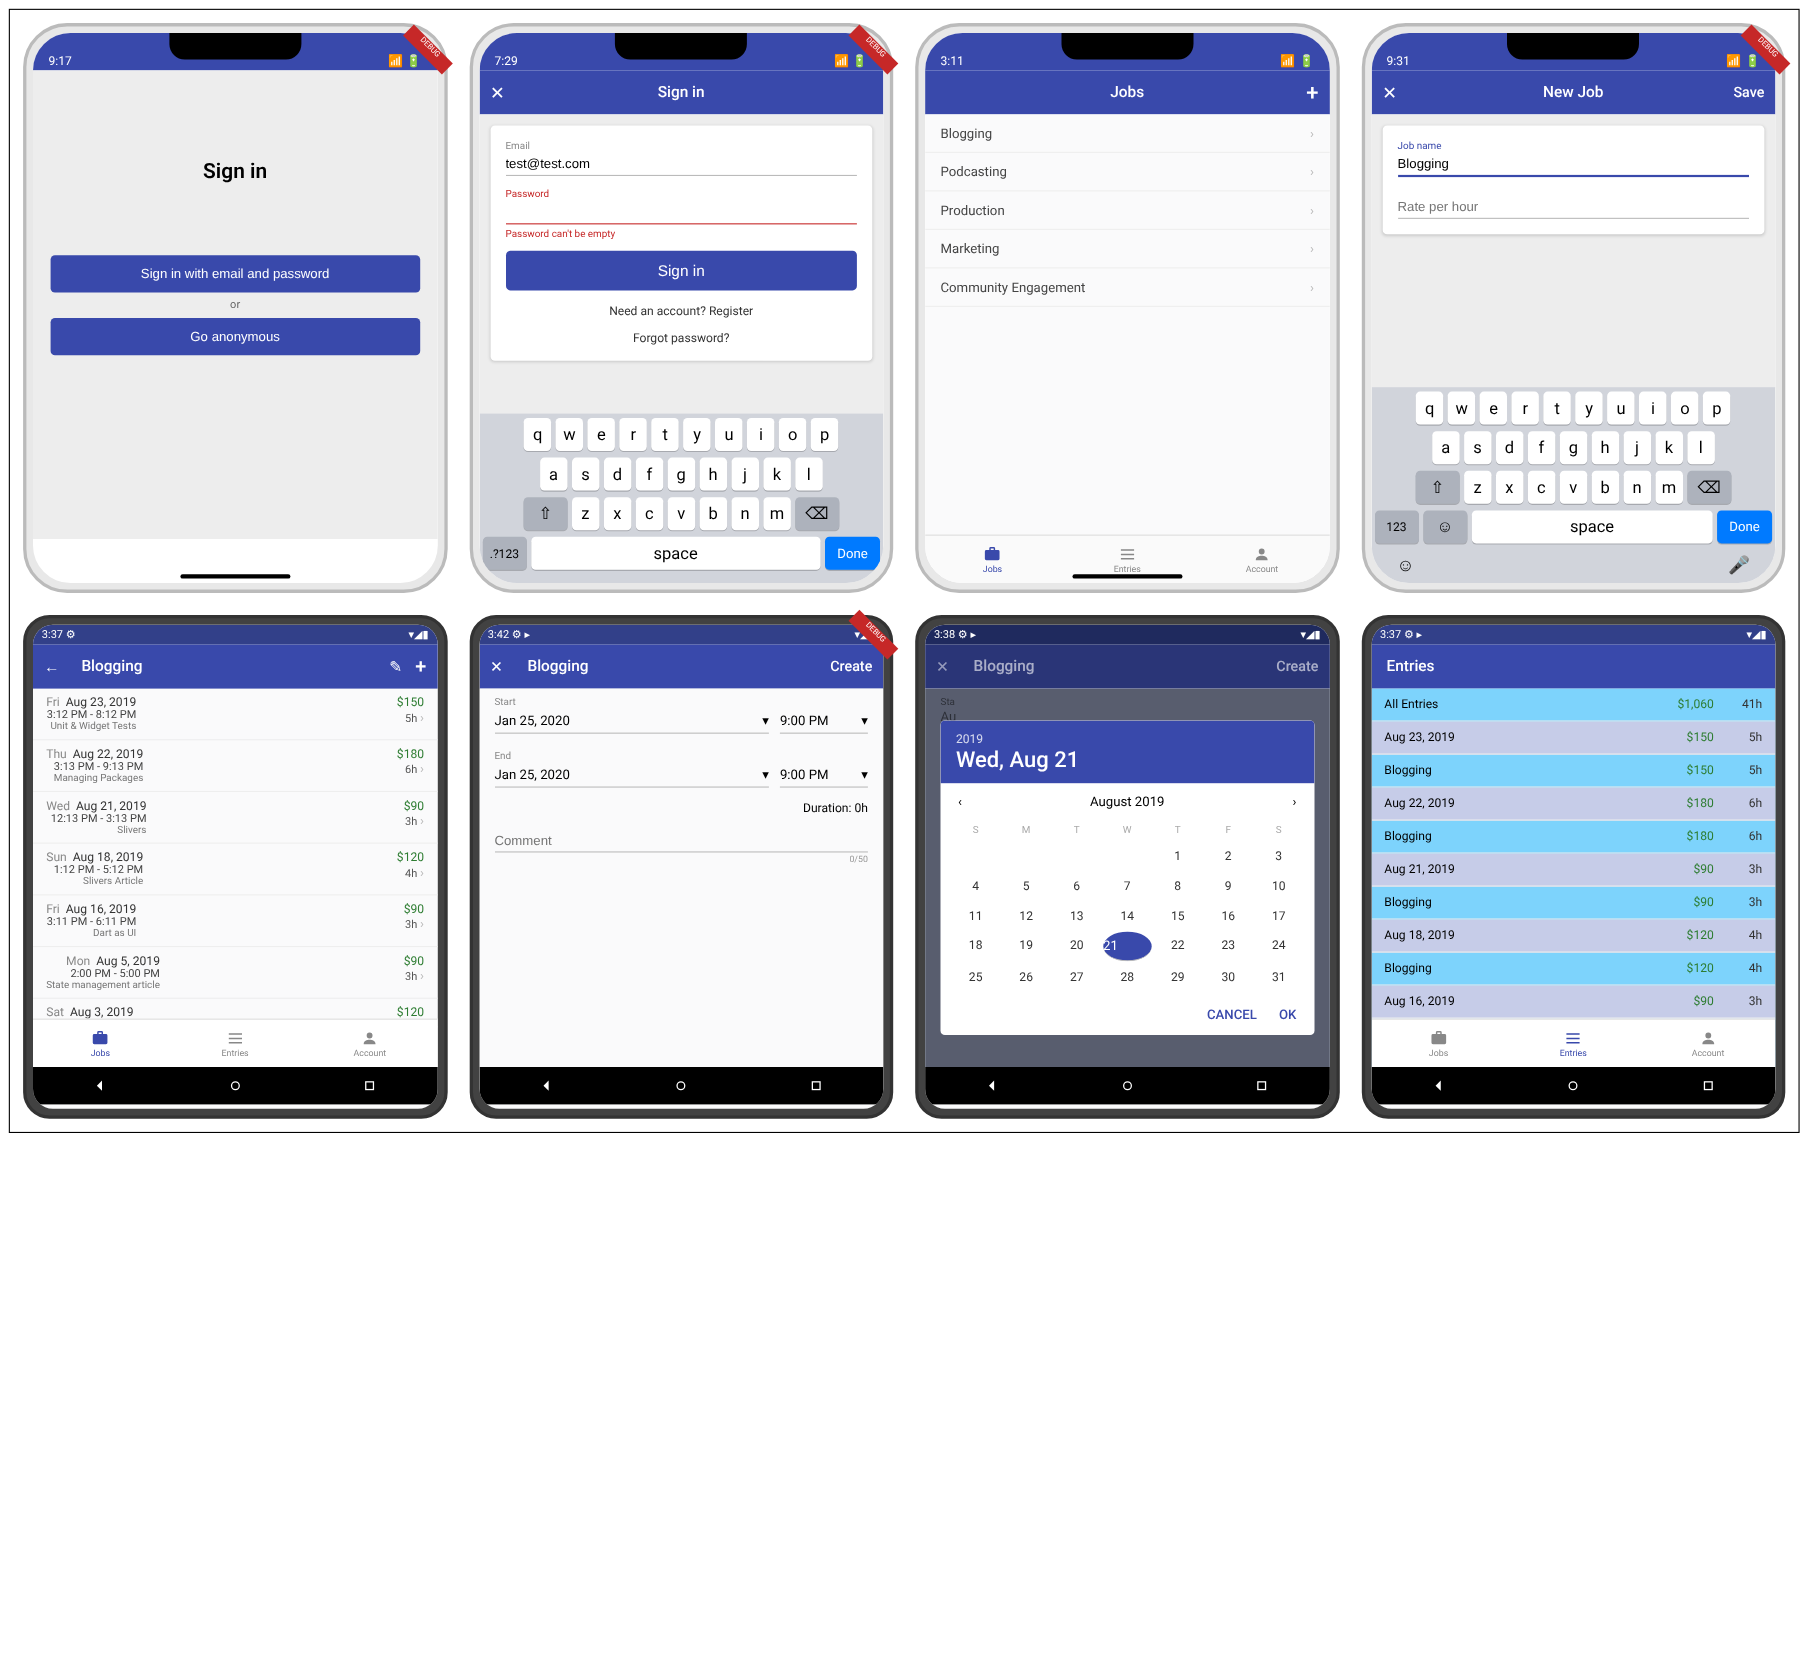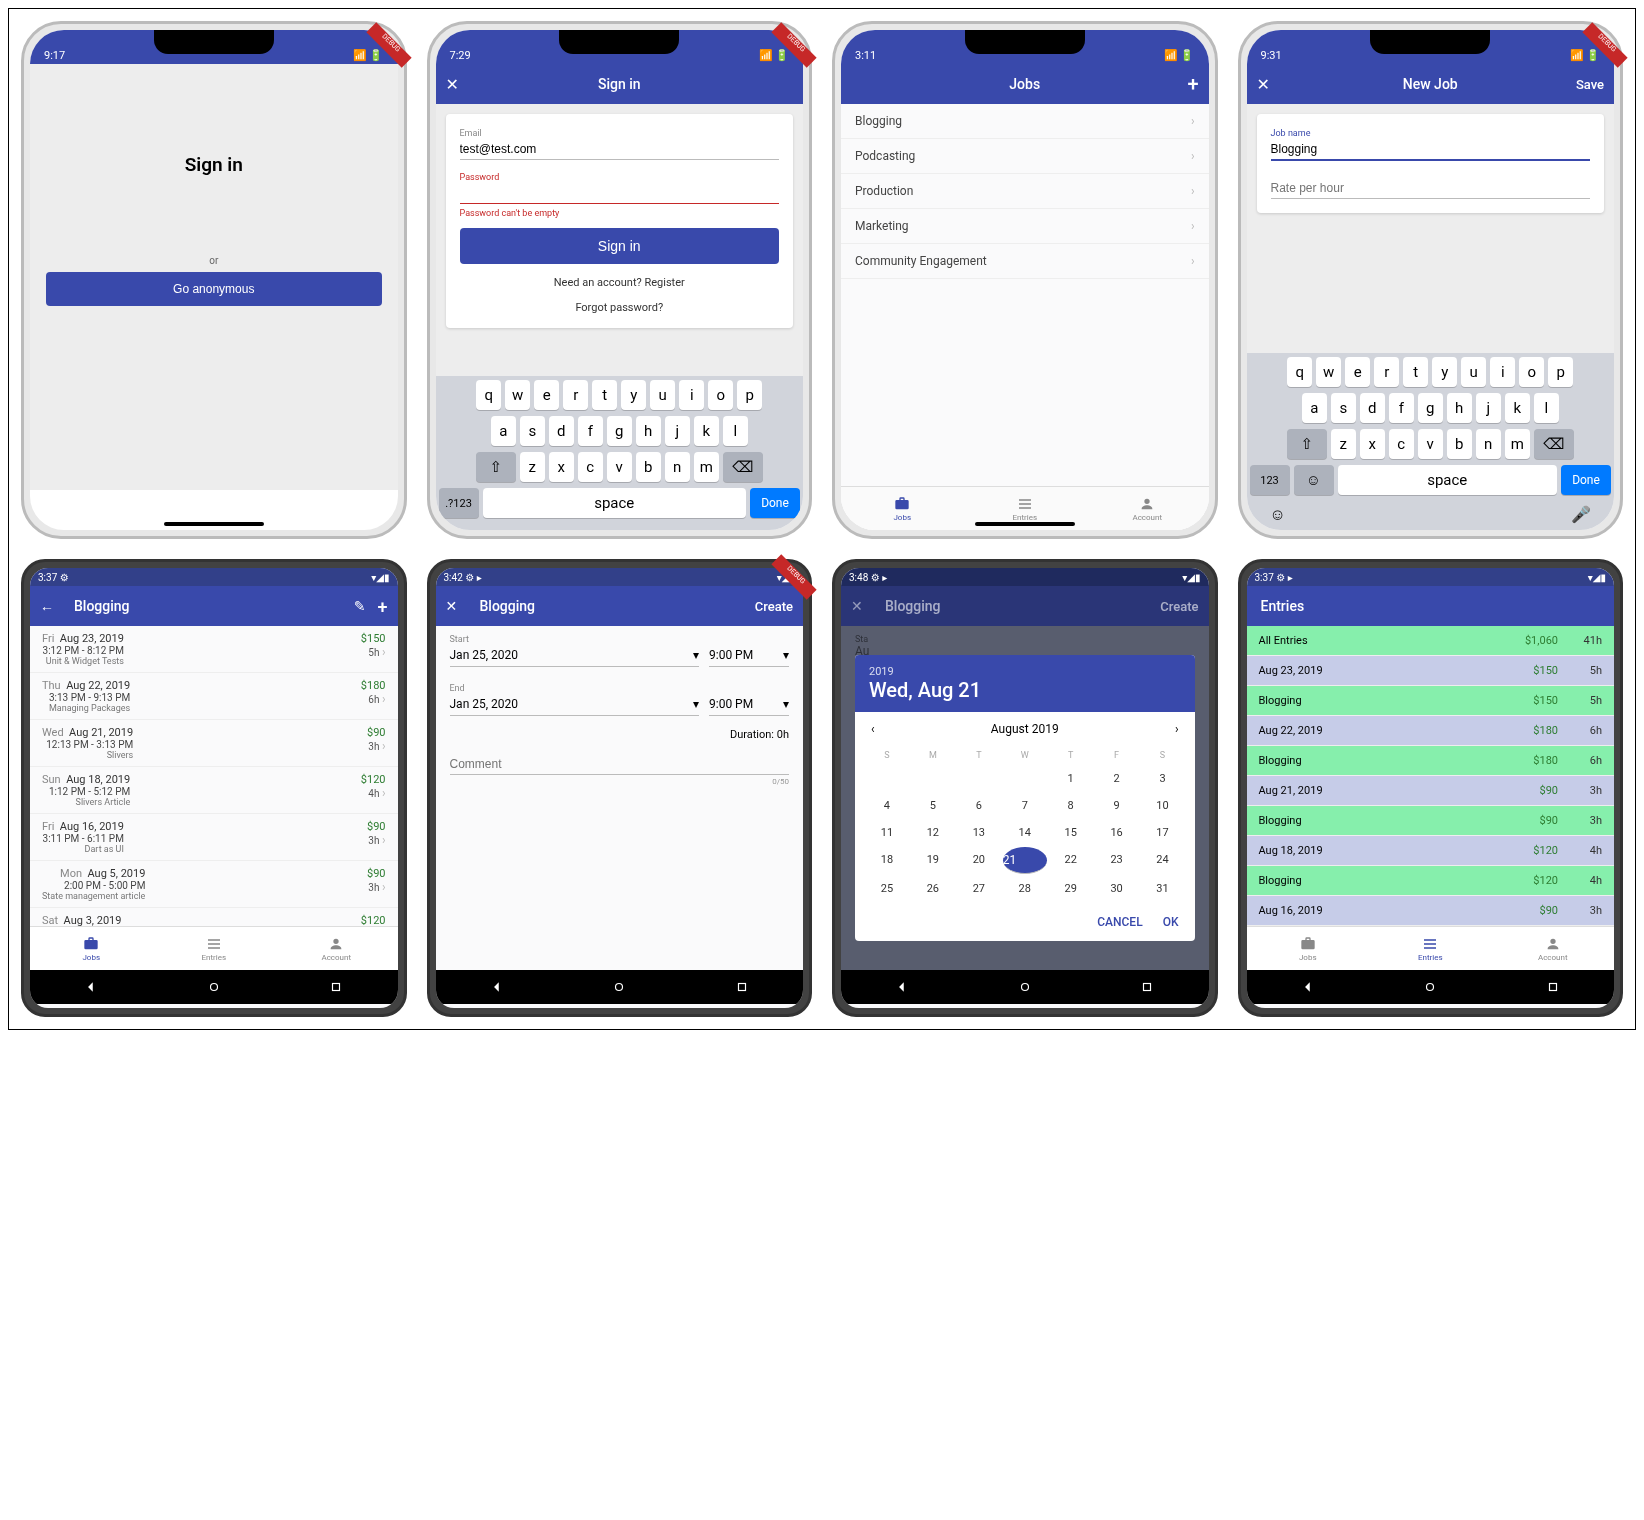--- a/index.html
+++ b/index.html
@@ -85,20 +85,21 @@
     <div class="notch"></div>
     <div class="status-ios">
       <span>9:17</span>
       <span>📶 🔋</span>
     </div>
     <div class="screen" style="background:#ededed; display:flex; flex-direction:column; align-items:center; justify-content:center; padding:16px;">
       <div style="flex:1; display:flex; align-items:center;">
         <h2 style="font-size:19px; font-weight:600;">Sign in</h2>
       </div>
       <div style="width:100%;">
+        <button class="blue-btn">Sign in with email and password</button>
         <div style="text-align:center;font-size:10px;color:#666;margin:6px;">or</div>
         <button class="blue-btn">Go anonymous</button>
       </div>
       <div style="flex:1;"></div>
     </div>
     <div class="home-indicator"></div>
   </div>
 </div>
 
 <div class="frame iphone">
@@ -495,21 +496,21 @@
       <svg class="and-nav-icon" viewBox="0 0 24 24" fill="none" stroke="#fff" stroke-width="2">
             <rect x="6" y="6" width="12" height="12"></rect>
           </svg>
     </div>
   </div>
 </div>
 
 <div class="frame android">
   <div class="device android">
     <div class="status-and dark">
-      <span><span>3:48</span> ⚙ ▸</span>
+      <span><span>3:38</span> ⚙ ▸</span>
       <span>▾◢▮</span>
     </div>
     <div class="appbar" style="justify-content:flex-start; padding-left:44px; background:#2a3577;">
       <div class="left">
             <span style="opacity:.5;">✕</span>
           </div>
       <span style="opacity:.6;">Blogging</span>
       <div class="right">
             <span style="font-size:13px;opacity:.6;">Create</span>
           </div>
@@ -598,21 +599,21 @@
 
 <div class="frame android">
   <div class="device android">
     <div class="status-and">
       <span><span>3:37</span> ⚙ ▸</span>
       <span>▾◢▮</span>
     </div>
     <div class="appbar" style="justify-content:flex-start; padding-left:14px;">
       <span>Entries</span>
     </div>
-    <div class="screen" style="height:calc(100% - 96px); background:#86efac; overflow:hidden;">
+    <div class="screen" style="height:calc(100% - 96px); background:#7dd3fc; overflow:hidden;">
       <div id="entries8">
             <div class="sum-row">
               <span>All Entries</span>
               <span class="amt">$1,060</span>
               <span class="h">41h</span>
             </div>
             <div class="sum-row hdr">
               <span>Aug 23, 2019</span>
               <span class="amt">$150</span>
               <span class="h">5h</span>

